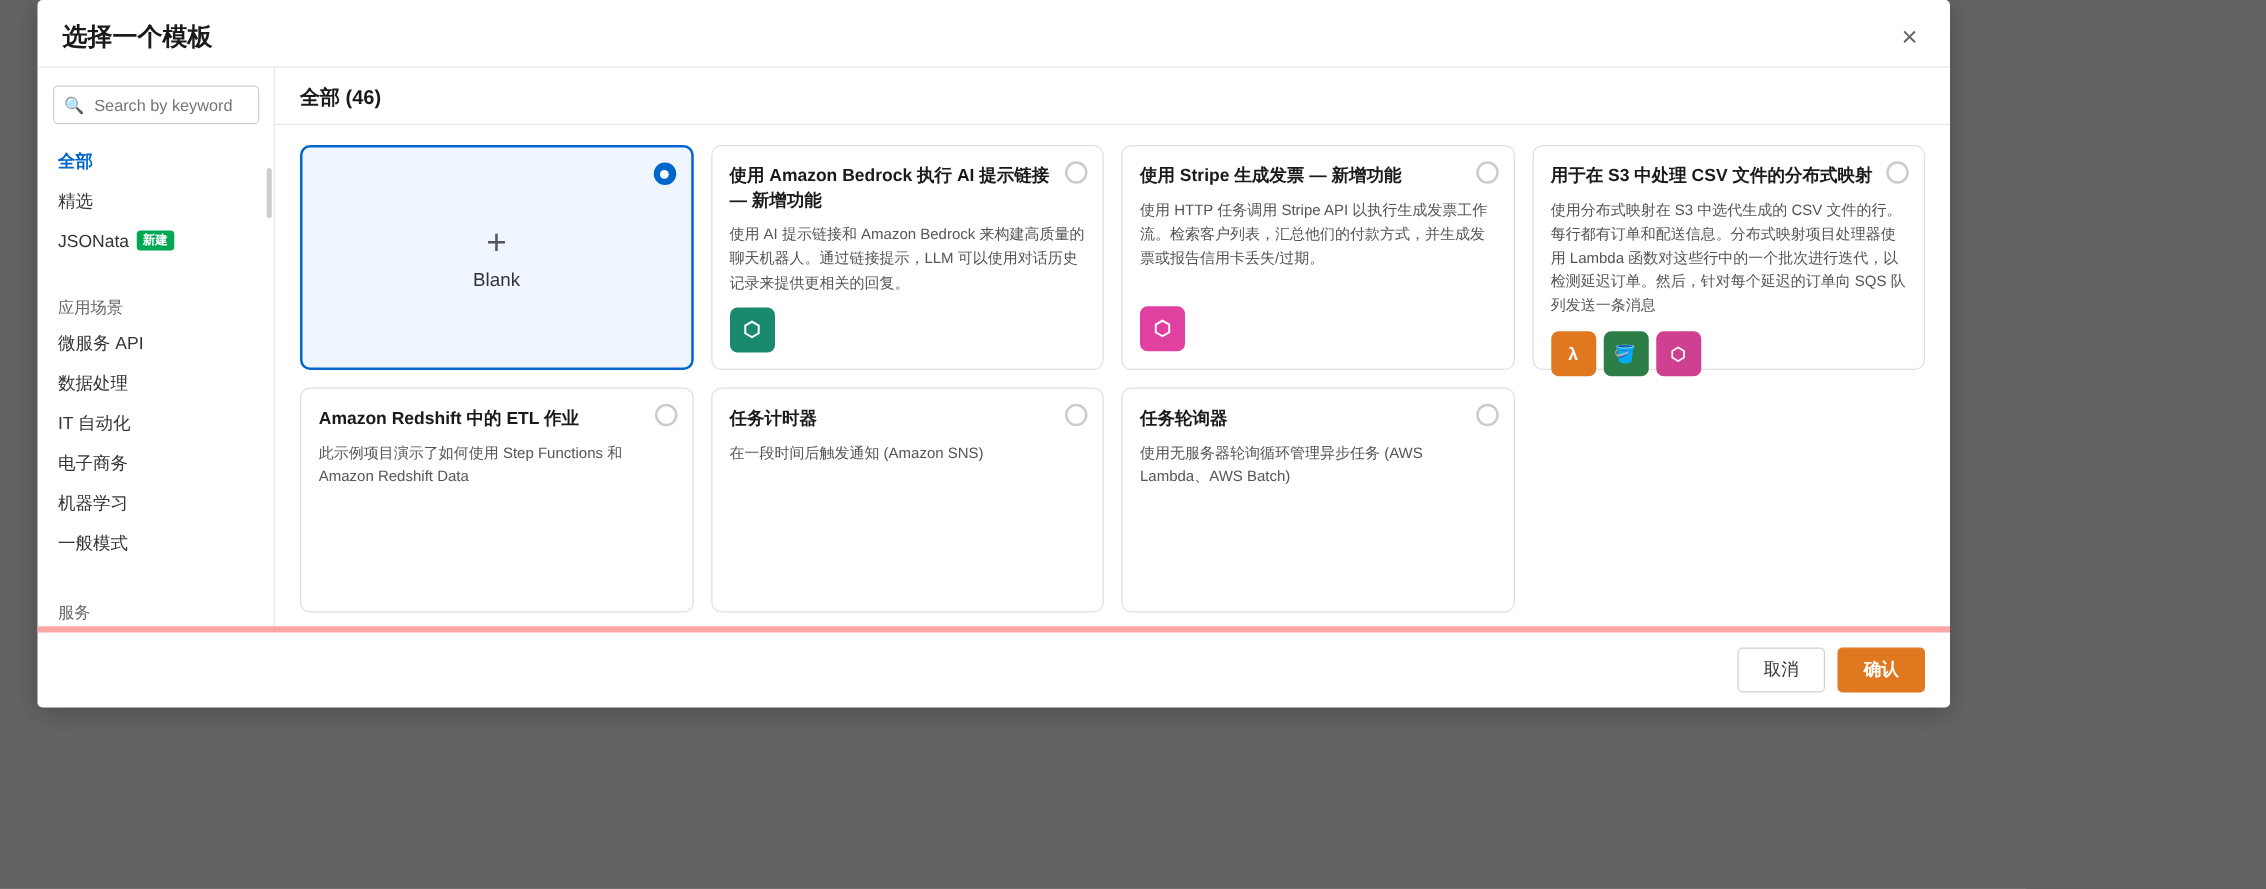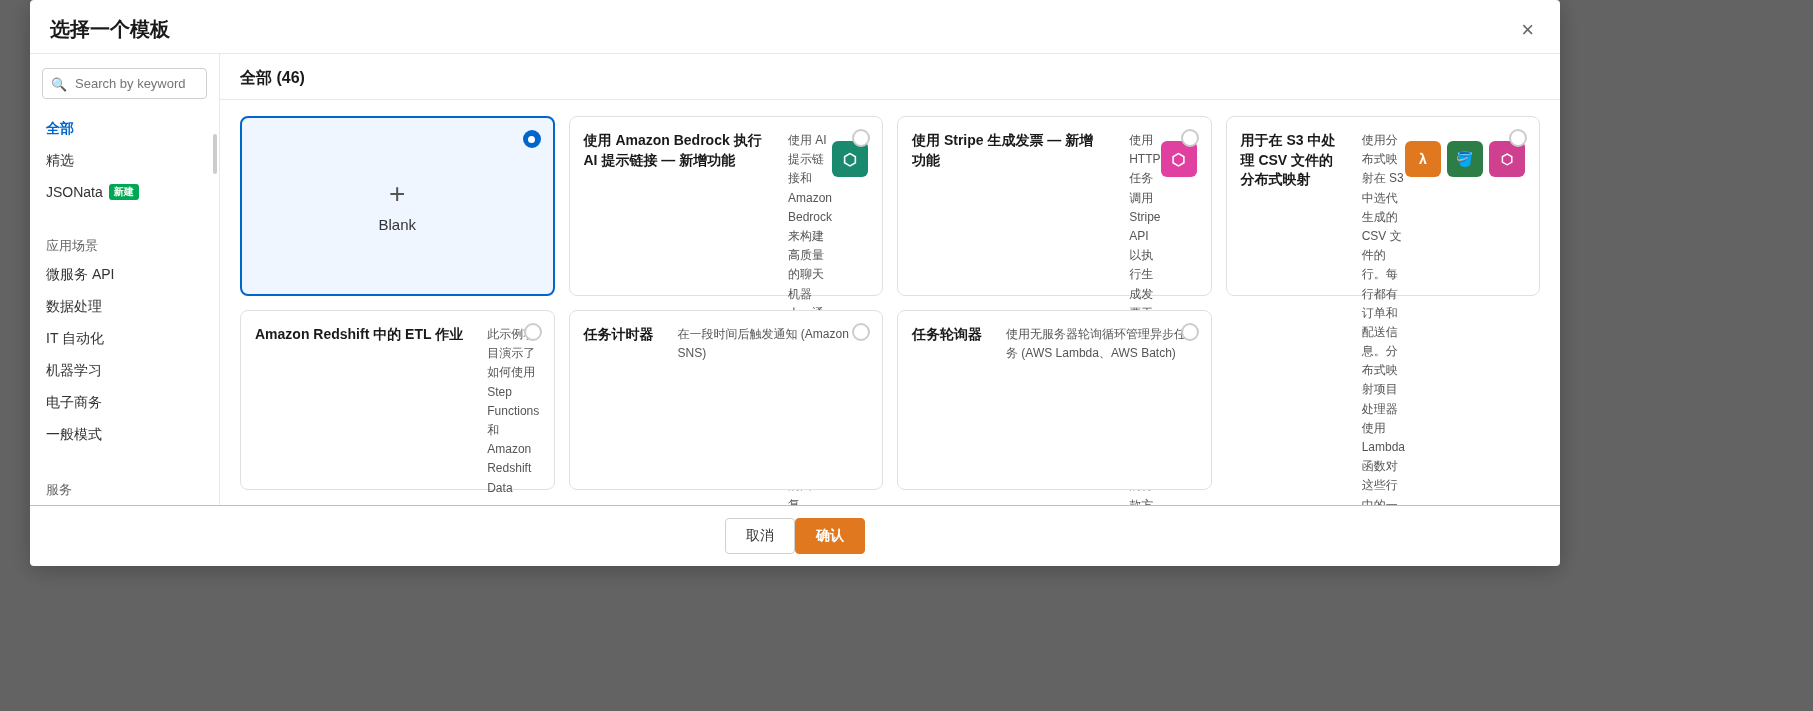--- a/index.html
+++ b/index.html
@@ -153,21 +153,21 @@
     }
     .template-card {
       border: 1px solid #e0e0e0;
       border-radius: 8px;
       padding: 14px;
       cursor: pointer;
       position: relative;
       background: #fff;
       min-height: 180px;
       display: flex;
-      flex-direction: row;
+      flex-direction: column;
     }
     .template-card.selected {
       border: 2px solid #0066cc;
       background: #f0f6ff;
     }
     .radio-btn {
       position: absolute;
       top: 12px;
       right: 12px;
       width: 18px;
@@ -237,24 +237,25 @@
       color: #fff;
       font-weight: bold;
     }
     .icon-teal { background: #1a8a6e; }
     .icon-pink { background: #e040a0; }
     .icon-orange { background: #e07820; }
     .icon-green-dark { background: #2d7d46; }
     .icon-pink2 { background: #d04090; }
     
     .modal-footer {
-      border-top: 1px solid #fca5a5;
+      border-top: 5px solid #fca5a5;
       padding: 12px 20px;
       display: flex;
-      justify-content: center;
+      justify-content: flex-end;
+      gap: 10px;
       flex-shrink: 0;
     }
     .btn {
       padding: 8px 20px;
       border-radius: 4px;
       font-size: 14px;
       cursor: pointer;
       border: 1px solid #d0d0d0;
       background: #fff;
       color: #333;
@@ -318,24 +319,24 @@
           <div class="sidebar-item">
             <span>微服务 API</span>
           </div>
           <div class="sidebar-item">
             <span>数据处理</span>
           </div>
           <div class="sidebar-item">
             <span>IT 自动化</span>
           </div>
           <div class="sidebar-item">
+            <span>电子商务</span>
+          </div>
+          <div class="sidebar-item">
             <span>机器学习</span>
-          </div>
-          <div class="sidebar-item">
-            <span>电子商务</span>
           </div>
           <div class="sidebar-item">
             <span>一般模式</span>
           </div>
         </div>
 
         <div class="sidebar-divider"></div>
 
         <div class="sidebar-section">
           <div class="sidebar-section-title">服务</div>

